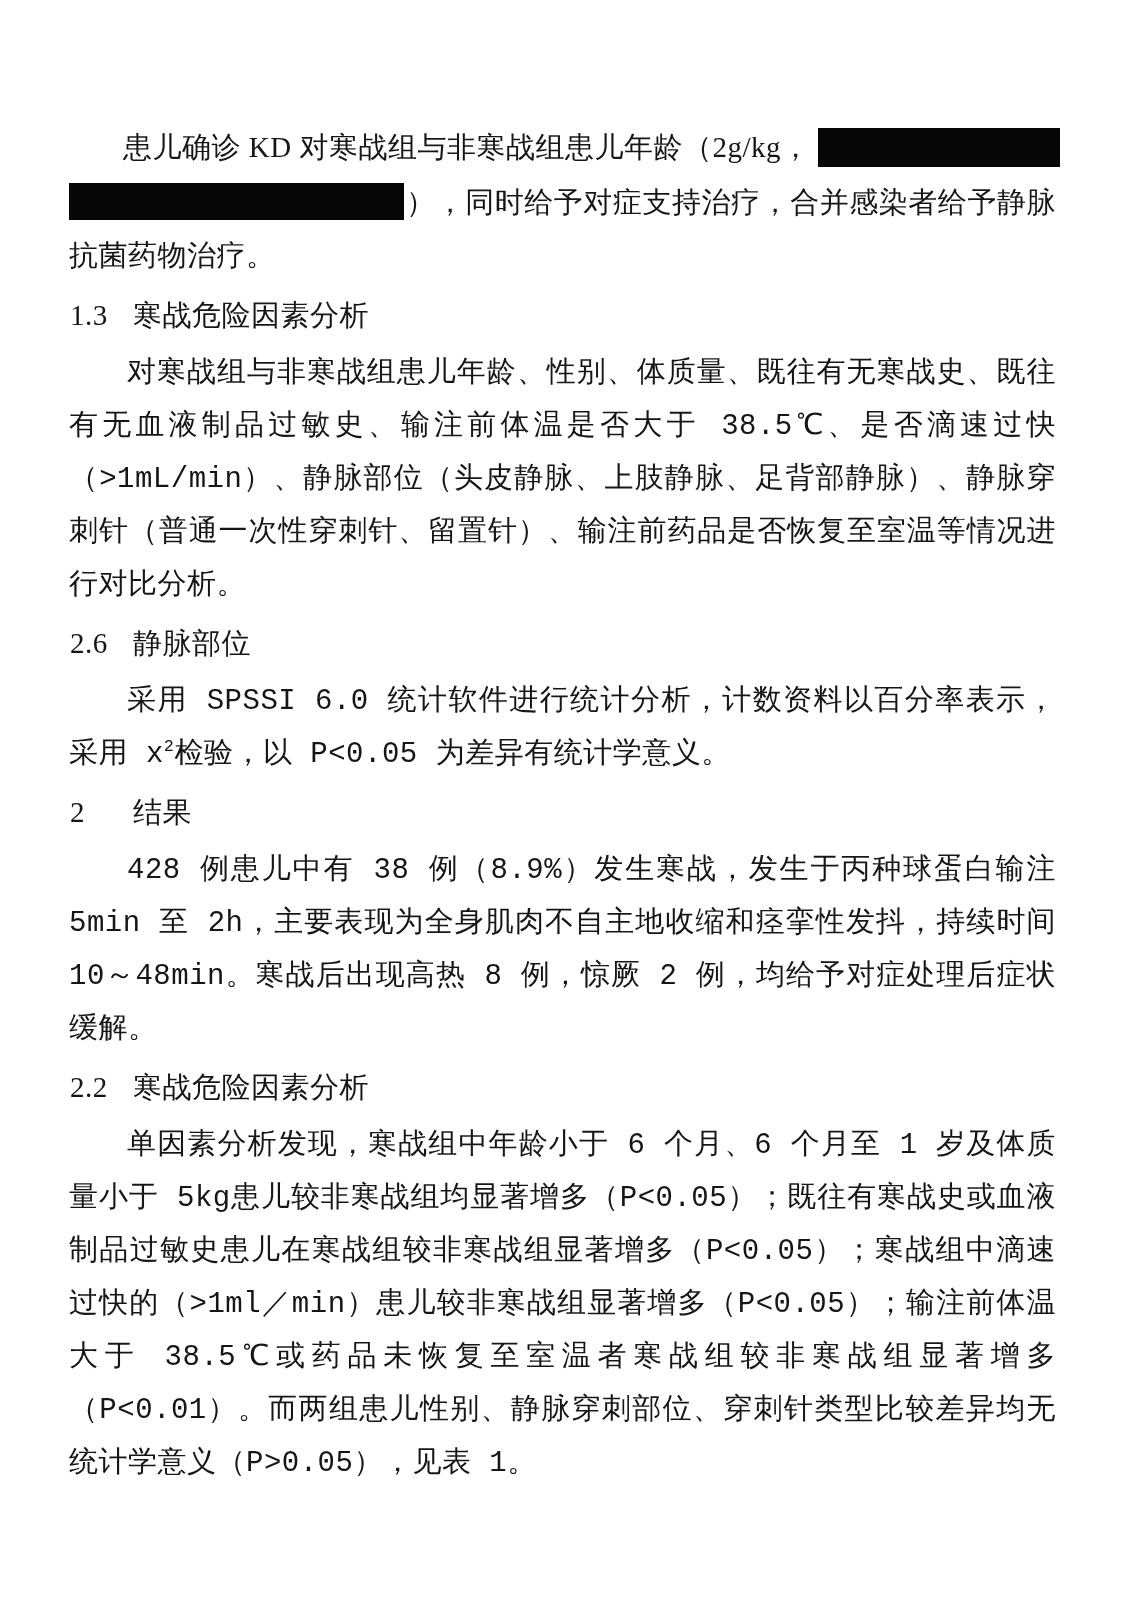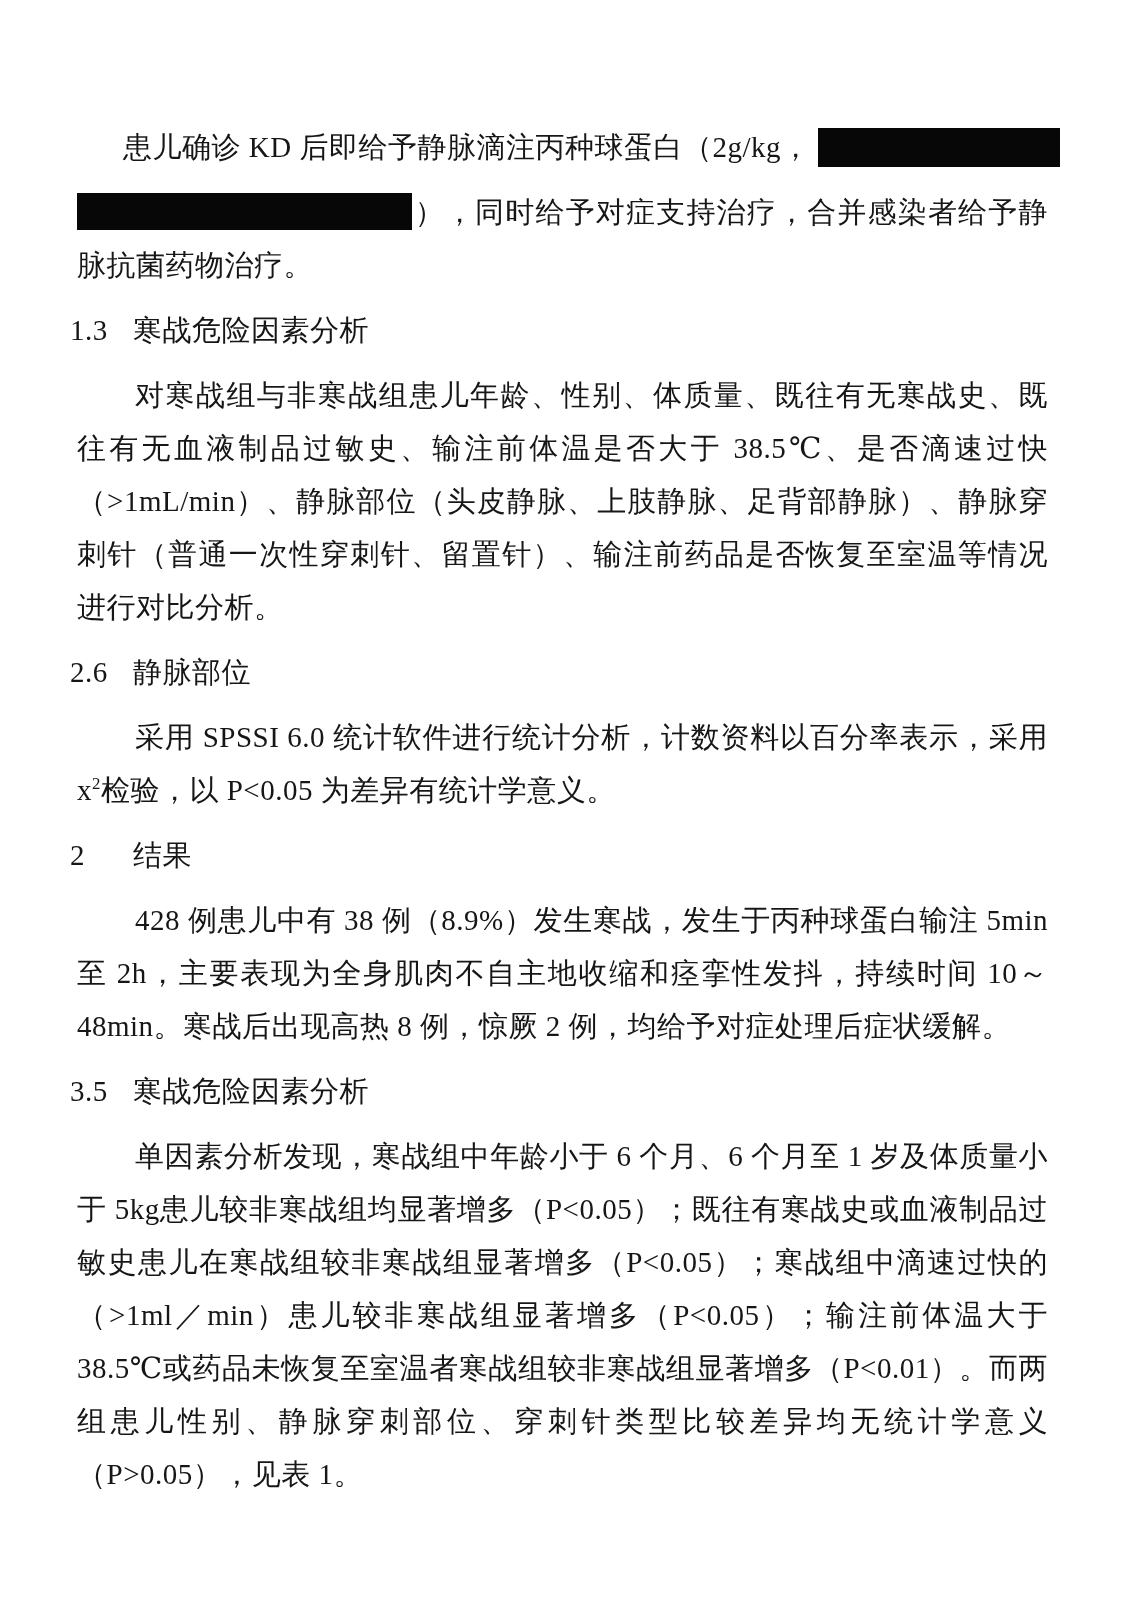--- a/index.html
+++ b/index.html
@@ -19,24 +19,25 @@
   .content {
     position: absolute;
     left: 65px;
     top: 121px;
     width: 995px;
     font-size: 29px;
     line-height: 53px;
     letter-spacing: 0.5px;
   }
   .para {
-    margin: 12px;
+    margin: 4px;
     text-align: justify;
     text-justify: inter-character;
     text-indent: 2em;
+    font-family: Liberation Mono, monospace;
   }
   .para.noindent {
     text-indent: 0;
   }
   .heading {
     margin: 5px;
     text-align: left;
     text-indent: 0;
     white-space: nowrap;
   }
@@ -77,37 +78,37 @@
   }
 </style>
 </head>
 <body>
 
 <div class="page">
   <div class="content">
 
     <div>
       <div class="p1-line1">
-        <span class="t">患儿确诊 KD 后即给予静脉滴注丙种球蛋白（2g/kg，</span>
+        <span class="t">患儿确诊 KD 对寒战组与非寒战组患儿年龄（2g/kg，</span>
         <span class="redact grow"></span>
       </div>
       <p class="para noindent"><span class="redact bar2"></span><span>），同时给予对症支持治疗，合并感染者给予静脉抗菌药物治疗。</span></p>
     </div>
 
     <p class="heading"><span class="hnum">1.3</span><span>寒战危险因素分析</span></p>
 
     <p class="para">对寒战组与非寒战组患儿年龄、性别、体质量、既往有无寒战史、既往有无血液制品过敏史、输注前体温是否大于 38.5℃、是否滴速过快（&gt;1mL/min）、静脉部位（头皮静脉、上肢静脉、足背部静脉）、静脉穿刺针（普通一次性穿刺针、留置针）、输注前药品是否恢复至室温等情况进行对比分析。</p>
 
     <p class="heading"><span class="hnum">2.6</span><span>静脉部位</span></p>
 
     <p class="para"><span>采用 SPSSI 6.0 统计软件进行统计分析，计数资料以百分率表示，采用 x</span><span class="sup">2</span><span>检验，以 P&lt;0.05 为差异有统计学意义。</span></p>
 
     <p class="heading"><span class="hnum">2</span><span>结果</span></p>
 
 
     <p class="para">428 例患儿中有 38 例（8.9%）发生寒战，发生于丙种球蛋白输注 5min 至 2h，主要表现为全身肌肉不自主地收缩和痉挛性发抖，持续时间 10～48min。寒战后出现高热 8 例，惊厥 2 例，均给予对症处理后症状缓解。</p>
 
-    <p class="heading"><span class="hnum">3.5</span><span>寒战危险因素分析</span></p>
+    <p class="heading"><span class="hnum">2.2</span><span>寒战危险因素分析</span></p>
 
     <p class="para">单因素分析发现，寒战组中年龄小于 6 个月、6 个月至 1 岁及体质量小于 5kg患儿较非寒战组均显著增多（P&lt;0.05）；既往有寒战史或血液制品过敏史患儿在寒战组较非寒战组显著增多（P&lt;0.05）；寒战组中滴速过快的（&gt;1ml／min）患儿较非寒战组显著增多（P&lt;0.05）；输注前体温大于 38.5℃或药品未恢复至室温者寒战组较非寒战组显著增多（P&lt;0.01）。而两组患儿性别、静脉穿刺部位、穿刺针类型比较差异均无统计学意义（P&gt;0.05），见表 1。</p>
 
   </div>
 </div>
 
 </body></html>

